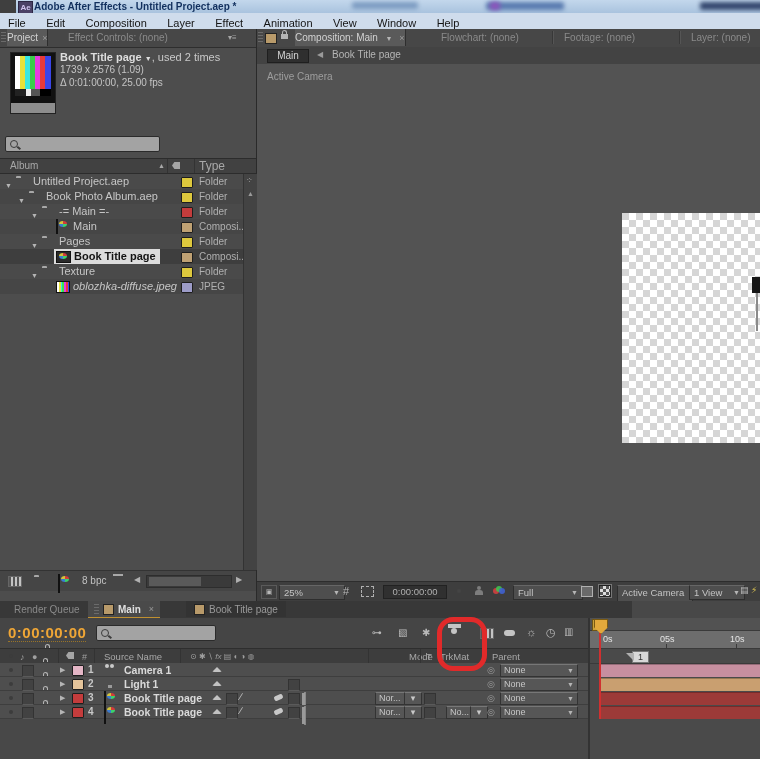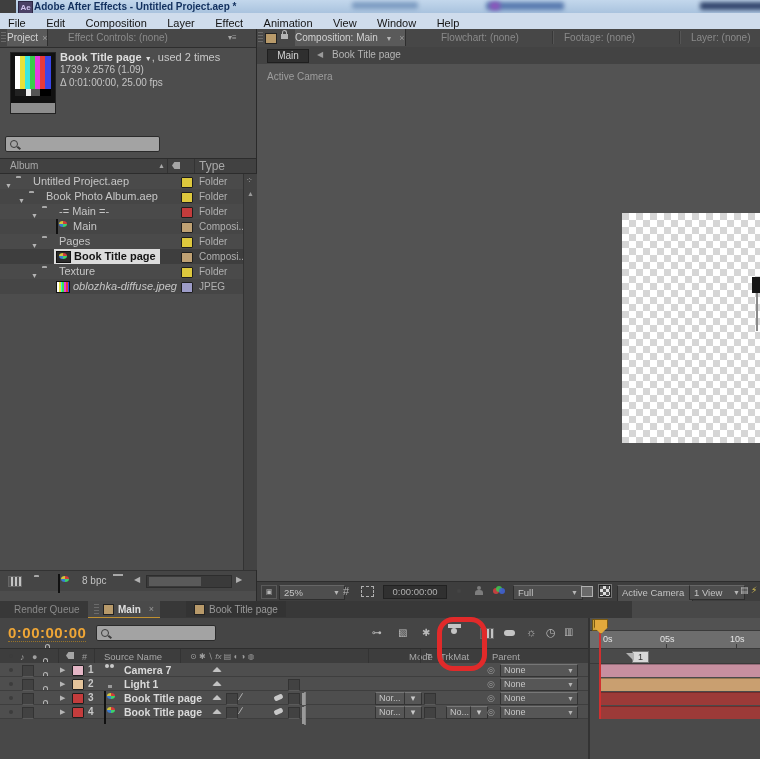--- a/index.html
+++ b/index.html
@@ -339,21 +339,21 @@
     </div>
 
     <div class="tl-row" style="top:62px;">
       <span class="abs eye-ic" style="left:5px;top:3px;"></span>
       <span class="avbox" style="left:22px;"></span>
       <span class="abs lock-ic" style="left:42px;top:-1px;transform:scale(.9);"></span>
       <span class="abs" style="left:60px;top:3px;color:#b5b5b5;font-size:7px;">▶</span>
       <span class="abs chip" style="left: 72px; top: 2px; background: rgb(228, 182, 198);"></span>
       <span class="abs" style="left:88px;top:1px;font-size:10px;font-weight:bold;color:#c8c8c8;">1</span>
       <span class="abs cam-ic" style="left:104px;top:5px;"></span>
-      <span class="abs" style="left:124px;top:1px;font-size:10.5px;font-weight:bold;color:#dadada;">Camera 7</span>
+      <span class="abs" style="left:124px;top:1px;font-size:10.5px;font-weight:bold;color:#dadada;">Camera 1</span>
       <span class="abs cone-ic" style="left:212px;top:4px;"></span>
       <span class="abs" style="left:487px;top:2px;color:#9a9a9a;font-size:9px;">◎</span>
       <span class="dd" style="left:500px;top:1px;width:70px;"><span>None</span><span class="ddarrow" style="line-height:11px;">▼</span></span>
     </div>
     <div class="tl-row" style="top:76px;">
       <span class="abs eye-ic" style="left:5px;top:3px;"></span>
       <span class="avbox" style="left:22px;"></span>
       <span class="abs lock-ic" style="left:42px;top:-1px;transform:scale(.9);"></span>
       <span class="abs" style="left:60px;top:3px;color:#b5b5b5;font-size:7px;">▶</span>
       <span class="abs chip" style="left: 72px; top: 2px; background: rgb(227, 195, 154);"></span>

